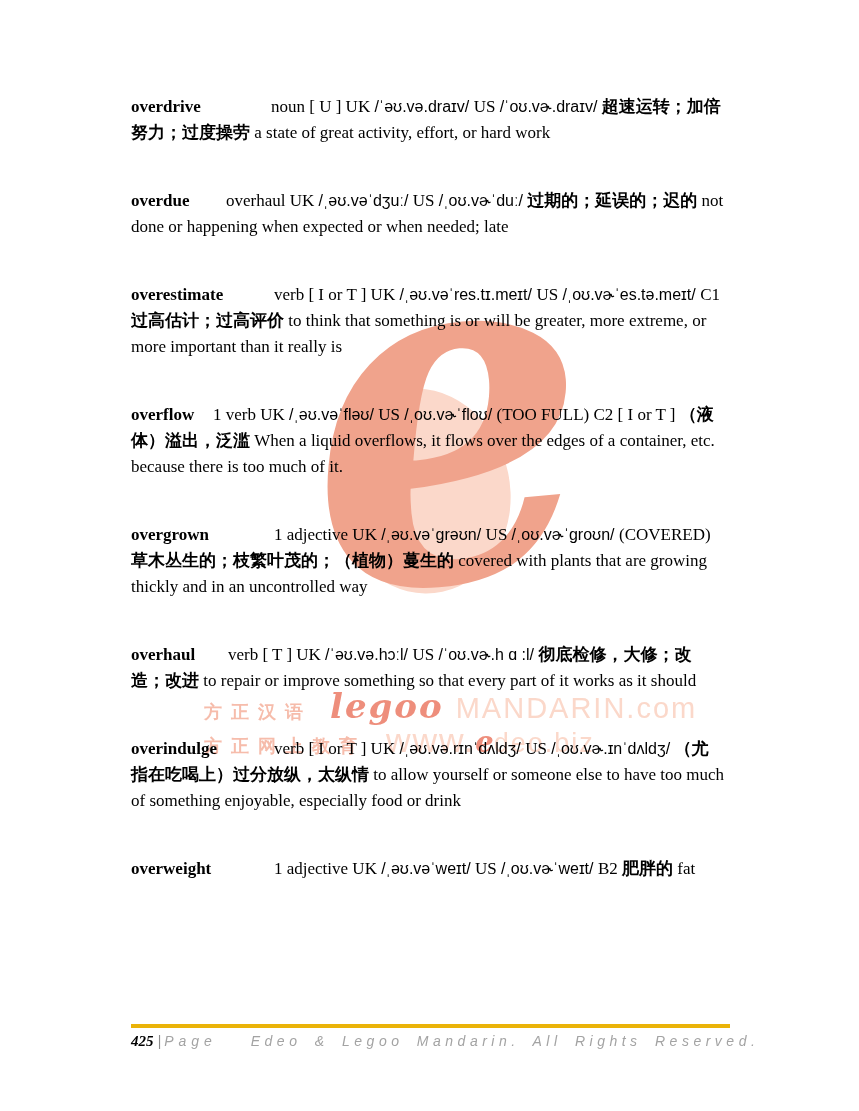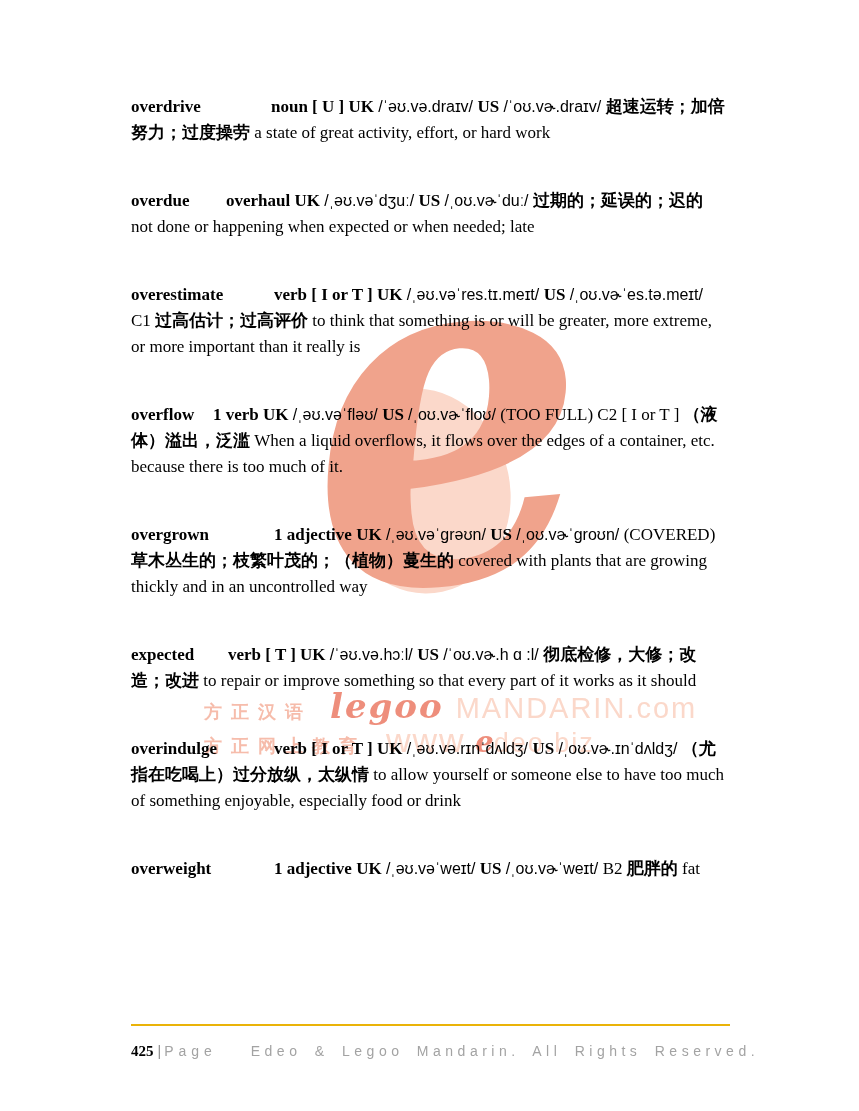--- a/index.html
+++ b/index.html
@@ -105,36 +105,37 @@
     font-size: 17px;
     line-height: 26px;
     color: #000;
     text-align: left;
   }
   .headword {
     display: inline-block;
     font-weight: bold;
     vertical-align: baseline;
   }
-  .seg-b { font-weight: bold; }
+  .seg-b { font-weight: normal; }
   .seg-c { font-weight: bold; }
   .seg-p { font-family: Liberation Sans, sans-serif; font-size: 16px; }
   .seg-n { font-weight: normal; }
 
   
   .footer {
     position: absolute;
     left: 131px; top: 1024px;
     width: 599px;
-    border-top: 2px solid #eab308;
-    padding-top: 17px;
+    border-top: 4px solid #eab308;
+    padding-top: 5px;
     z-index: 4;
     font-family: "Liberation Sans", sans-serif;
     font-size: 14px;
     white-space: nowrap;
+    font-style: italic;
   }
   .pnum {
     color: #000;
     font-weight: bold;
     font-family: "Liberation Serif", serif;
     font-size: 15px;
   }
   .psep { color: #8c8c8c; margin: 0 3px 0 4px; }
   .plabel { color: #a3a3a3; letter-spacing: 5px; }
   .pcopy { color: #a3a3a3; letter-spacing: 4.5px; word-spacing: 5px; margin-left: 30px; }
@@ -157,21 +158,21 @@
     <span class="wm-cn">方正网上教育</span>
     <span class="wm-www">www.</span><span class="wm-e">e</span><span class="wm-rest2">deo.biz</span>
   </div>
 
   <div class="content">
       <p class="entry"><span class="headword" style="width: 140px;">overdrive</span><span class="seg-b">noun [ U ] UK  </span><span class="seg-p">/ˈəʊ.və.draɪv/ </span><span class="seg-b">US  </span><span class="seg-p">/ˈoʊ.vɚ.draɪv/ </span><span class="seg-c">超速运转；加倍努力；过度操劳 </span><span class="seg-n">a state of great activity, effort, or hard work</span></p>
       <p class="entry"><span class="headword" style="width: 95px;">overdue</span><span class="seg-b">overhaul UK  </span><span class="seg-p">/ˌəʊ.vəˈdʒuː/ </span><span class="seg-b">US  </span><span class="seg-p">/ˌoʊ.vɚˈduː/ </span><span class="seg-c">过期的；延误的；迟的 </span><span class="seg-n">not done or happening when expected or when needed; late</span></p>
       <p class="entry"><span class="headword" style="width: 143px;">overestimate</span><span class="seg-b">verb [ I or T ] UK  </span><span class="seg-p">/ˌəʊ.vəˈres.tɪ.meɪt/ </span><span class="seg-b">US </span><span class="seg-p">/ˌoʊ.vɚˈes.tə.meɪt/ </span><span class="seg-n">C1 </span><span class="seg-c">过高估计；过高评价 </span><span class="seg-n">to think that something is or will be greater, more extreme, or more important than it really is</span></p>
       <p class="entry"><span class="headword" style="width: 82px;">overflow</span><span class="seg-b">1 verb UK  </span><span class="seg-p">/ˌəʊ.vəˈfləʊ/ </span><span class="seg-b">US  </span><span class="seg-p">/ˌoʊ.vɚˈfloʊ/ </span><span class="seg-n">(TOO FULL) C2 [ I or T ] </span><span class="seg-c">（液体）溢出，泛滥 </span><span class="seg-n">When a liquid overflows, it flows over the edges of a container, etc. because there is too much of it.</span></p>
       <p class="entry"><span class="headword" style="width: 143px;">overgrown</span><span class="seg-b">1 adjective UK  </span><span class="seg-p">/ˌəʊ.vəˈgrəʊn/ </span><span class="seg-b">US  </span><span class="seg-p">/ˌoʊ.vɚˈgroʊn/ </span><span class="seg-n">(COVERED) </span><span class="seg-c">草木丛生的；枝繁叶茂的；（植物）蔓生的 </span><span class="seg-n">covered with plants that are growing thickly and in an uncontrolled way</span></p>
-      <p class="entry"><span class="headword" style="width: 97px;">expected</span><span class="seg-b">verb [ T ] UK  </span><span class="seg-p">/ˈəʊ.və.hɔːl/ </span><span class="seg-b">US  </span><span class="seg-p">/ˈoʊ.vɚ.h ɑ :l/ </span><span class="seg-c">彻底检修，大修；改造；改进 </span><span class="seg-n">to repair or improve something so that every part of it works as it should</span></p>
+      <p class="entry"><span class="headword" style="width: 97px;">overhaul</span><span class="seg-b">verb [ T ] UK  </span><span class="seg-p">/ˈəʊ.və.hɔːl/ </span><span class="seg-b">US  </span><span class="seg-p">/ˈoʊ.vɚ.h ɑ :l/ </span><span class="seg-c">彻底检修，大修；改造；改进 </span><span class="seg-n">to repair or improve something so that every part of it works as it should</span></p>
       <p class="entry"><span class="headword" style="width: 143px;">overindulge</span><span class="seg-b">verb [ I or T ] UK  </span><span class="seg-p">/ˌəʊ.və.rɪnˈdʌldʒ/ </span><span class="seg-b">US  </span><span class="seg-p">/ˌoʊ.vɚ.ɪnˈdʌldʒ/ </span><span class="seg-c">（尤指在吃喝上）过分放纵，太纵情 </span><span class="seg-n">to allow yourself or someone else to have too much of something enjoyable, especially food or drink</span></p>
       <p class="entry"><span class="headword" style="width: 143px;">overweight</span><span class="seg-b">1 adjective UK  </span><span class="seg-p">/ˌəʊ.vəˈweɪt/ </span><span class="seg-b">US  </span><span class="seg-p">/ˌoʊ.vɚˈweɪt/ </span><span class="seg-n">B2 </span><span class="seg-c">肥胖的 </span><span class="seg-n">fat</span></p>
     </div>
 
   <div class="footer">
     <span class="pnum">425</span><span class="psep">|</span><span class="plabel">Page</span>
     <span class="pcopy">Edeo &amp; Legoo Mandarin. All Rights Reserved.</span>
   </div>
 
 </div>

